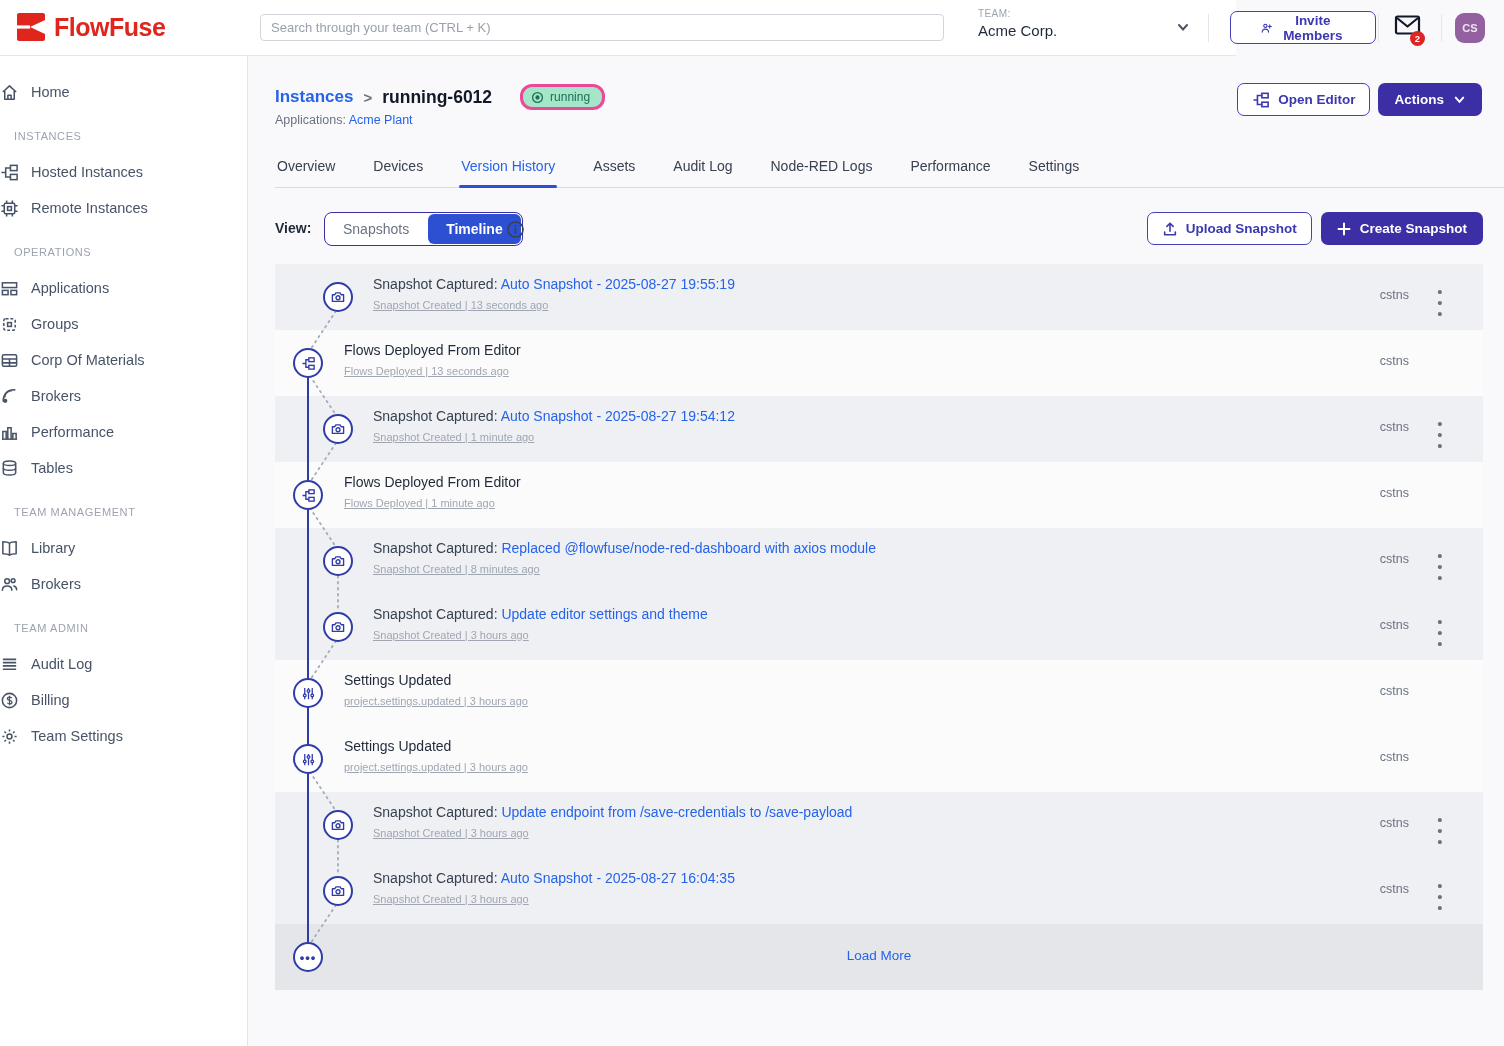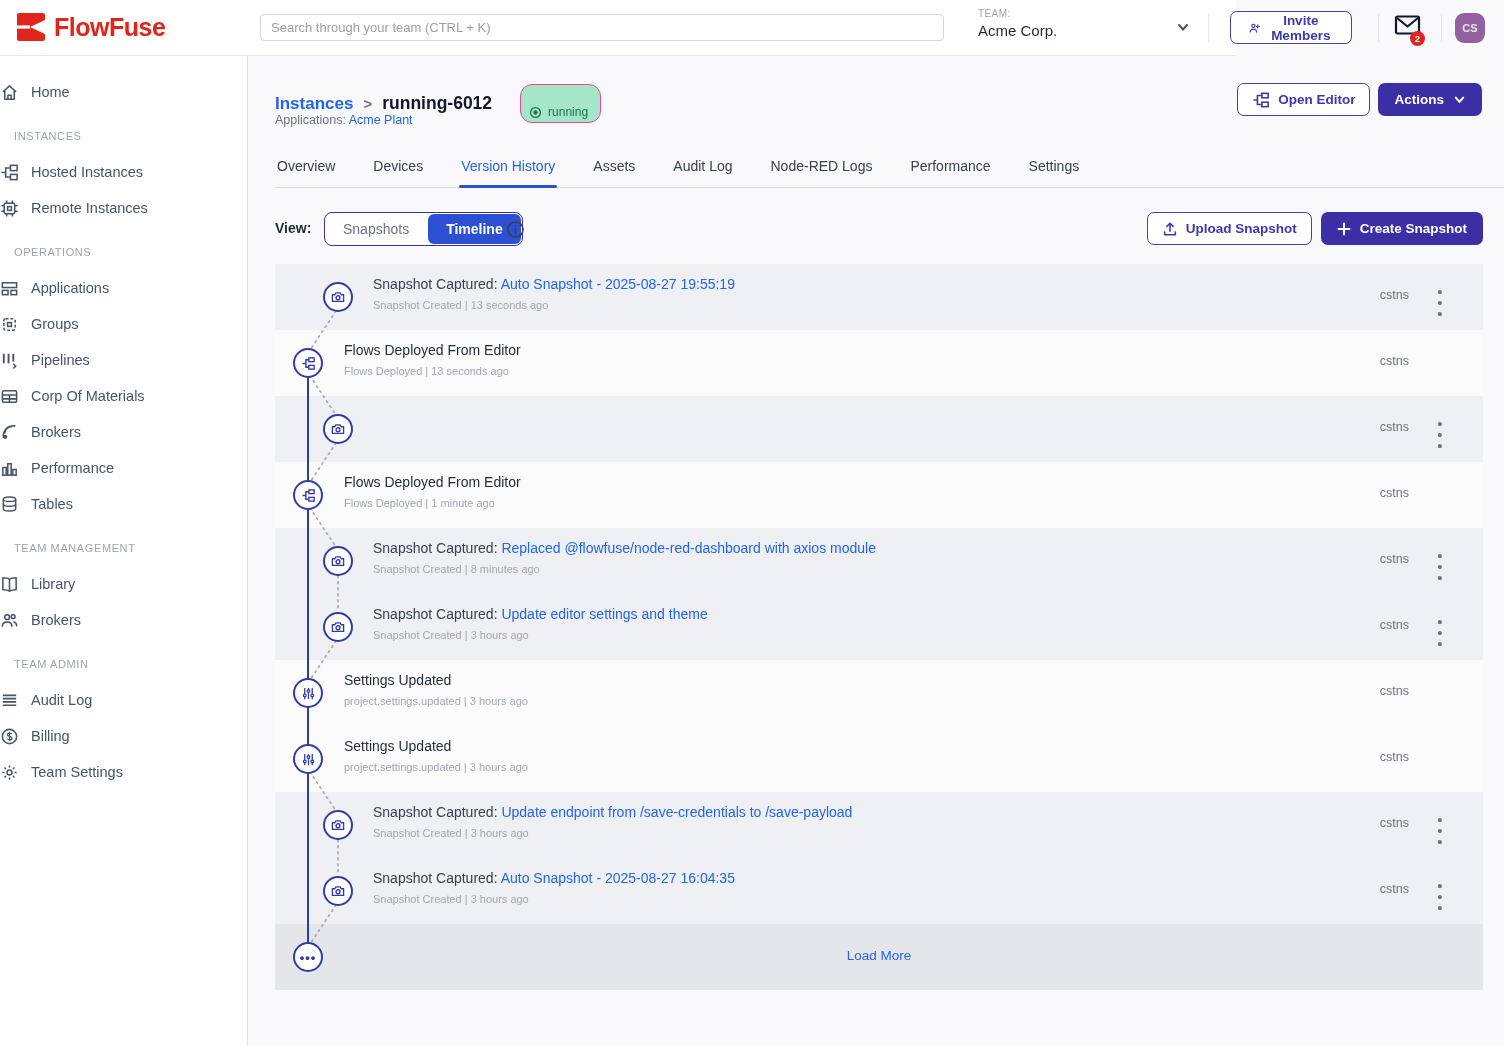--- a/index.html
+++ b/index.html
@@ -9,38 +9,38 @@
   .header { position:absolute; top:0; left:0; width:1236px; height:56px; background:#fff; border-bottom:1px solid #e4e6eb; z-index:10; }
   .logo { position:absolute; left:16px; top:12px; display:flex; align-items:center; gap:8px; }
   .logo-text { font-size:25px; font-weight:bold; color:#e0261c; letter-spacing:-0.5px; }
   .search-input { position:absolute; left:260px; top:14px; width:684px; height:27px; border:1px solid #d2d5dc; border-radius:4px; font-size:13px; color:#374151; padding:0 10px; background:#fff; outline:none; }
   .search-input::placeholder { color:#9aa0ab; }
   .team-block { position:absolute; left:978px; top:8px; cursor:pointer; }
   .team-label { font-size:10px; color:#9ca3af; letter-spacing:.4px; }
   .team-name { font-size:15px; color:#1f2937; margin-top:3px; }
   .team-chevron { position:absolute; left:1176px; top:20px; color:#4b5563; }
   .hdr-div { position:absolute; top:14px; width:1px; height:28px; background:#e5e7eb; }
-  .invite-btn { position:absolute; left:1230px; top:11px; height:33px; padding:0 18px; display:flex; align-items:center; gap:8px; background:#fff; border:1.5px solid #4641b8; border-radius:7px; color:#3b38b0; font-size:13.5px; font-weight:bold; cursor:pointer; }
+  .invite-btn { position:absolute; left:1230px; top:11px; height:33px; padding:0 30px; display:flex; align-items:center; gap:8px; background:#fff; border:1.5px solid #4641b8; border-radius:7px; color:#3b38b0; font-size:13.5px; font-weight:bold; cursor:pointer; }
   .mail-wrap { position:absolute; left:1394px; top:14px; width:30px; height:28px; cursor:pointer; }
   .mail-badge { position:absolute; left:16px; top:17px; min-width:15px; height:15px; background:#e02424; color:#fff; border-radius:8px; font-size:9.5px; font-weight:bold; display:flex; align-items:center; justify-content:center; padding:0 3px; }
   .avatar { position:absolute; left:1455px; top:13px; width:30px; height:30px; background:#93619f; border-radius:9px; color:#efe3f2; font-size:11px; font-weight:bold; display:flex; align-items:center; justify-content:center; cursor:pointer; }
 
   
   .sidebar { position:absolute; top:56px; left:0; width:248px; height:990px; background:#fff; border-right:1px solid #e1e3e9; z-index:5; padding-top:18px; }
   .side-item { display:flex; align-items:center; gap:12px; height:36px; color:#475467; font-size:14.5px; cursor:pointer; }
   .side-item svg { flex:none; }
   .side-section { font-size:11px; color:#9ca3af; letter-spacing:.6px; padding:20px 0 12px 14px; }
 
   
   .main { position:absolute; top:56px; left:249px; width:1255px; height:990px; background:#f9f9fb; }
   .crumb-row { position:absolute; left:26px; top:28px; display:flex; align-items:center; gap:10px; }
   .crumb-link { font-size:17px; font-weight:bold; color:#2563eb; cursor:pointer; }
   .crumb-sep { font-size:15px; color:#6b7280; font-weight:bold; }
   .crumb-current { font-size:17.5px; font-weight:bold; color:#111827; }
-  .status-badge { margin-left:18px; display:flex; align-items:center; gap:6px; background:#a5e6c8; border:1px solid #ec4899; border-radius:12px; padding:20px 12px 3px 8px; font-size:12px; color:#1d6f57; }
+  .status-badge { margin-left:18px; display:flex; align-items:center; gap:6px; background:#a5e6c8; border:3px solid #ec4899; border-radius:12px; padding:3px 12px 3px 8px; font-size:12px; color:#1d6f57; }
   .app-row { position:absolute; left:26px; top:57px; font-size:12.5px; color:#6b7280; }
   .app-row a { color:#2563eb; text-decoration:none; cursor:pointer;text-align:right; }
   .hdr-actions { position:absolute; right:22px; top:27px; display:flex; gap:8px; }
   .btn-outline { display:flex; align-items:center; gap:8px; background:#fff; border:1.5px solid #4641b8; border-radius:7px; color:#3b38b0; font-size:13.5px; font-weight:bold; padding:0 14px; height:33px; cursor:pointer; }
   .btn-solid { display:flex; align-items:center; gap:9px; background:#3c2fa6; border:none; border-radius:7px; color:#fff; font-size:13.5px; font-weight:bold; padding:0 16px; height:33px; cursor:pointer; }
 
   .tabs { position:absolute; left:26px; top:90px; right:8px; display:flex; gap:34px; border-bottom:1px solid #d8dbe1; width:1229px; }
   .tab { font-size:14px; color:#374151; padding:12px 2px 13px; cursor:pointer; position:relative; }
   .tab.active { color:#2563eb; }
   .tab.active::after { content:""; position:absolute; left:0; right:0; bottom:-1px; height:3px; background:#2d50d3; border-radius:2px; }
@@ -61,21 +61,21 @@
   .trow.white { background:#fbfbfc; }
   .tcircle { position:absolute; top:18px; width:30px; height:30px; border:2px solid #2f3ba8; border-radius:50%; background:#fff; color:#2f3ba8; display:flex; align-items:center; justify-content:center; z-index:3; }
   .tcircle.snap { left:48px; }
   .tcircle.event { left:18px; }
   .tbody { position:absolute; top:12px; }
   .trow.is-snap .tbody { left:98px; }
   .trow.is-event .tbody { left:69px; }
   .ttitle { font-size:14px; color:#374151; }
   .trow.is-event .ttitle { color:#1f2937; }
   .ttitle a { color:#2563eb; text-decoration:none; cursor:pointer; }
-  .tsub { font-size:11px; color:#a0a6b1; margin-top:7px; }
+  .tsub { font-size:11px; color:#a0a6b1; margin-top:7px;text-decoration:underline; }
   .tuser { position:absolute; right:74px; top:24px; font-size:12.5px; color:#6b7280; }
   .kebab { position:absolute; right:34px; top:22px; width:18px; height:22px; color:#6b7280; font-size:15px; letter-spacing:0; cursor:pointer; text-align:center; line-height:11px; }
   .loadmore { position:relative; height:66px; background:#e4e6ea; }
   .loadmore-link { position:absolute; left:0; right:0; top:24px; text-align:center; font-size:13.5px; color:#2563eb; cursor:pointer; }
   .tcircle.more { left:18px; background:#fff; }
 
   svg { display:block; }
 </style>
 </head>
 <body>
@@ -156,27 +156,20 @@
     <span>Applications</span>
   </div>
   <div class="side-item">
     <svg width="19" height="19" viewBox="0 0 20 20" fill="none" stroke="#475467" stroke-width="1.6">
         <rect x="4" y="4" width="12" height="12" rx="2" stroke-dasharray="3 2"></rect>
         <rect x="8" y="8" width="4" height="4"></rect>
       </svg>
     <span>Groups</span>
   </div>
   <div class="side-item">
-    <svg width="19" height="19" viewBox="0 0 20 20" fill="none" stroke="#475467" stroke-width="2">
-        <path d="M4 3v10 M9 3v10 M14 3v8"></path>
-        <path d="M14 13.5l2.5 2.5-2.5 2.5" stroke-width="1.6"></path>
-      </svg>
-    <span>Pipelines</span>
-  </div>
-  <div class="side-item">
     <svg width="19" height="19" viewBox="0 0 20 20" fill="none" stroke="#475467" stroke-width="1.6">
         <rect x="2.5" y="4" width="15" height="12" rx="1.5"></rect>
         <path d="M2.5 8.5h15 M2.5 12.5h15 M10 8.5V16"></path>
       </svg>
     <span>Corp Of Materials</span>
   </div>
   <div class="side-item">
     <svg width="19" height="19" viewBox="0 0 20 20" fill="none" stroke="#475467" stroke-width="1.7" stroke-linecap="round">
         <path d="M3.5 15a11 11 0 0 1 12-12"></path>
         <path d="M5 10.5A6.5 6.5 0 0 1 12 4"></path>
@@ -363,20 +356,24 @@
       <div class="tuser">cstns</div>
     </div>
 
     <div class="trow gray is-snap">
       <div class="tcircle snap">
         <svg width="16" height="16" viewBox="0 0 20 20" fill="none" stroke="currentColor" stroke-width="1.7">
             <path d="M3 7.2h3l1.4-2.4h5.2L14 7.2h3v8.3H3z" stroke-linejoin="round"></path>
             <circle cx="10" cy="11" r="2.5"></circle>
           </svg>
       </div>
+      <div class="tbody">
+        <div class="ttitle"><span>Snapshot Captured: </span><a>Auto Snapshot - 2025-08-27 19:54:12</a></div>
+        <div class="tsub">Snapshot Created | 1 minute ago</div>
+      </div>
       <div class="tuser">cstns</div>
       <div class="kebab">•<br>•<br>•</div>
     </div>
 
     <div class="trow white is-event">
       <div class="tcircle event">
         <svg width="15" height="15" viewBox="0 0 20 20" fill="none" stroke="currentColor" stroke-width="1.8">
             <rect x="10.5" y="2.5" width="7" height="5"></rect>
             <rect x="10.5" y="12.5" width="7" height="5"></rect>
             <path d="M2 10h4.5 M6.5 10V5h4 M6.5 10v5h4"></path>

